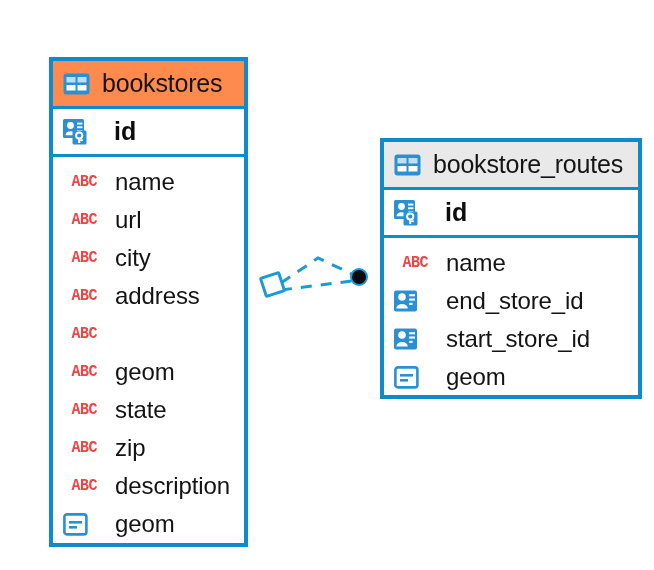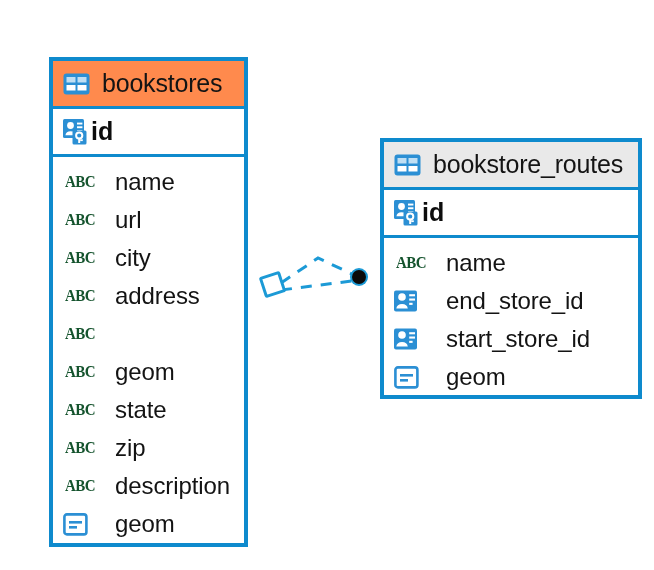--- a/index.html
+++ b/index.html
@@ -35,45 +35,45 @@
     display:flex;align-items:center;
     height:48px;
     padding:0 10px;
     box-sizing:border-box;
     font-size:25px;
     font-weight:bold;
     color:#0d0d0d;
     border-bottom:3px solid var(--accent,#0E8ACD);
     background:#ffffff;
   }
-  .pk-row .lbl{margin-left:0;}
+  .pk-row .lbl{margin-left:23px;}
 
   .field-list{padding:6px 10px 8px 10px;box-sizing:border-box;}
   .field-row{
     display:flex;align-items:center;
     height:38px;
     font-size:24px;
     color:#131313;
   }
   .field-row .lbl{margin-left:18px;letter-spacing:-0.1px;}
 
   
   .ico{flex:0 0 auto;display:inline-block;line-height:0;}
   .ico svg{display:block;}
 
   .abc{
     flex:0 0 auto;
-    font-family:Liberation Serif, serif;
+    font-family:Liberation Mono, monospace;
     font-size:15px;
     font-weight:bold;
-    color:#14532d;
+    color:#ef4444;
     letter-spacing:-0.5px;
     line-height:1;
     width:34px;
-    text-align:center;
+    text-align:right;
     transform:scaleY(1.05);
   }
 
   
   .conn{position:absolute;left:0;top:0;pointer-events:none;}
 </style>
 </head>
 <body>
 
 <div id="canvas">

